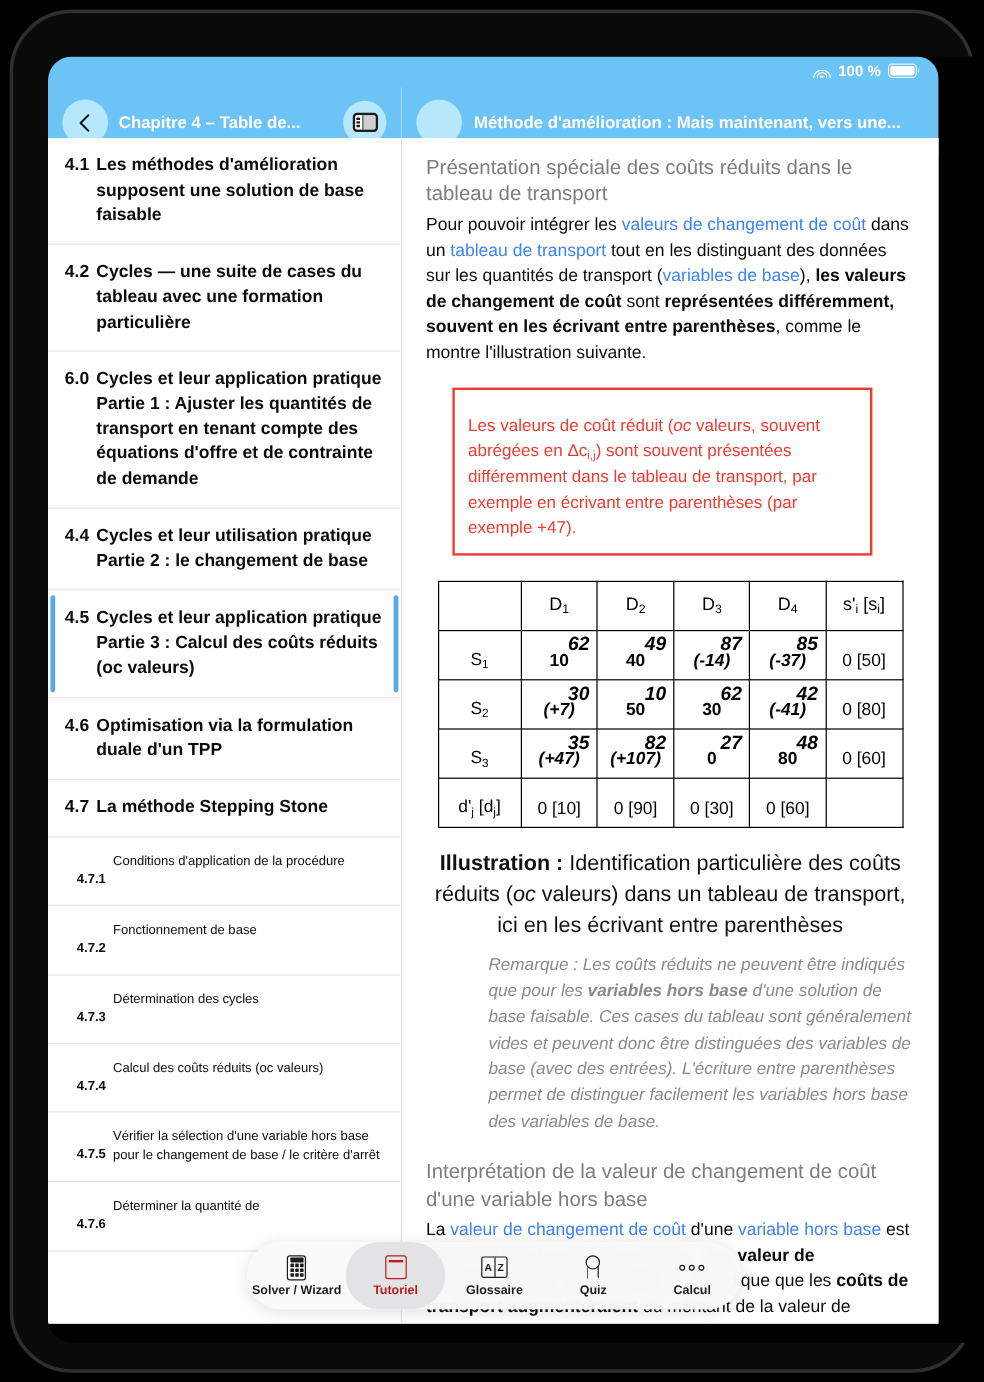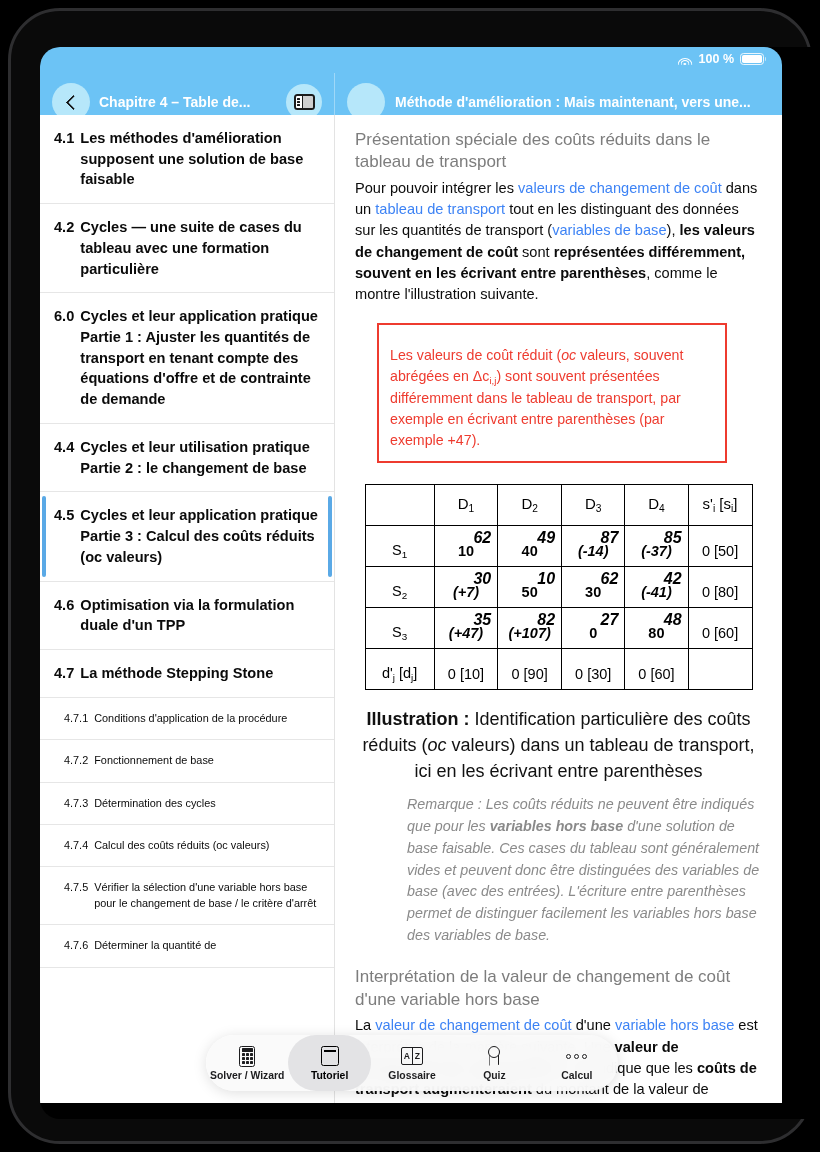--- a/index.html
+++ b/index.html
@@ -103,21 +103,21 @@
     background: #fff; overflow: hidden;
   }
   .toc-item {
     position: relative; display: flex; gap: 6px;
     padding: 13px 14px 13px 14px;
     border-bottom: 1px solid #e6e6e6;
     font-size: 14.6px; line-height: 1.42; color: #0b0b0b;
   }
   .toc-item.sub { padding-left: 24px; font-weight: 400; }
   .toc-item .num { flex: 0 0 auto; font-weight: 700; }
-  .toc-item.sub .num { font-weight: 400; }
+  .toc-item.sub .num { font-weight: 700; margin-top: 15px; }
   .toc-item .txt { font-weight: 700; }
   .toc-item.sub .txt { font-weight: 400; }
   .toc-item.selected::before,
   .toc-item.selected::after {
     content: ''; position: absolute; top: 4px; bottom: 4px; width: 4px;
     background: #5aa9e6; border-radius: 2px;
   }
   .toc-item.selected::before { left: 2px; }
   .toc-item.selected::after  { right: 2px; }
 
@@ -182,21 +182,21 @@
     background: rgba(250,250,250,.93); border-radius: 28px;
     display: flex; align-items: center;
     box-shadow: 0 2px 14px rgba(0,0,0,.13);
     backdrop-filter: blur(8px);
   }
   .tab {
     flex: 1 1 0; height: 56px; border-radius: 28px;
     display: flex; flex-direction: column; align-items: center; justify-content: center;
     gap: 3px; color: #1d1d1f;
   }
-  .tab.active { background: rgba(222,222,224,.82); color: #000000; }
+  .tab.active { background: rgba(222,222,224,.82); color: #b91c1c; }
   .tab .lbl { font-size: 10.4px; font-weight: 700; white-space: nowrap; }
   .tab .ico { height: 22px; display:flex; align-items:center; justify-content:center; }
 
   
   .i-calc { width:16px; height:21px; border:1.7px solid currentColor; border-radius:2.5px;
     display:flex; flex-direction:column; padding:1.6px; gap:1.3px; }
   .i-calc .scr { height:4px; background:currentColor; border-radius:.5px; }
   .i-calc .kp { flex:1; display:grid; grid-template-columns:repeat(3,1fr); grid-template-rows:repeat(3,1fr); gap:1px; }
   .i-calc .kp b { background: currentColor; border-radius:.4px; }
   .i-book { width:18px; height:20px; border:1.8px solid currentColor; border-radius:2.5px; position:relative; }

